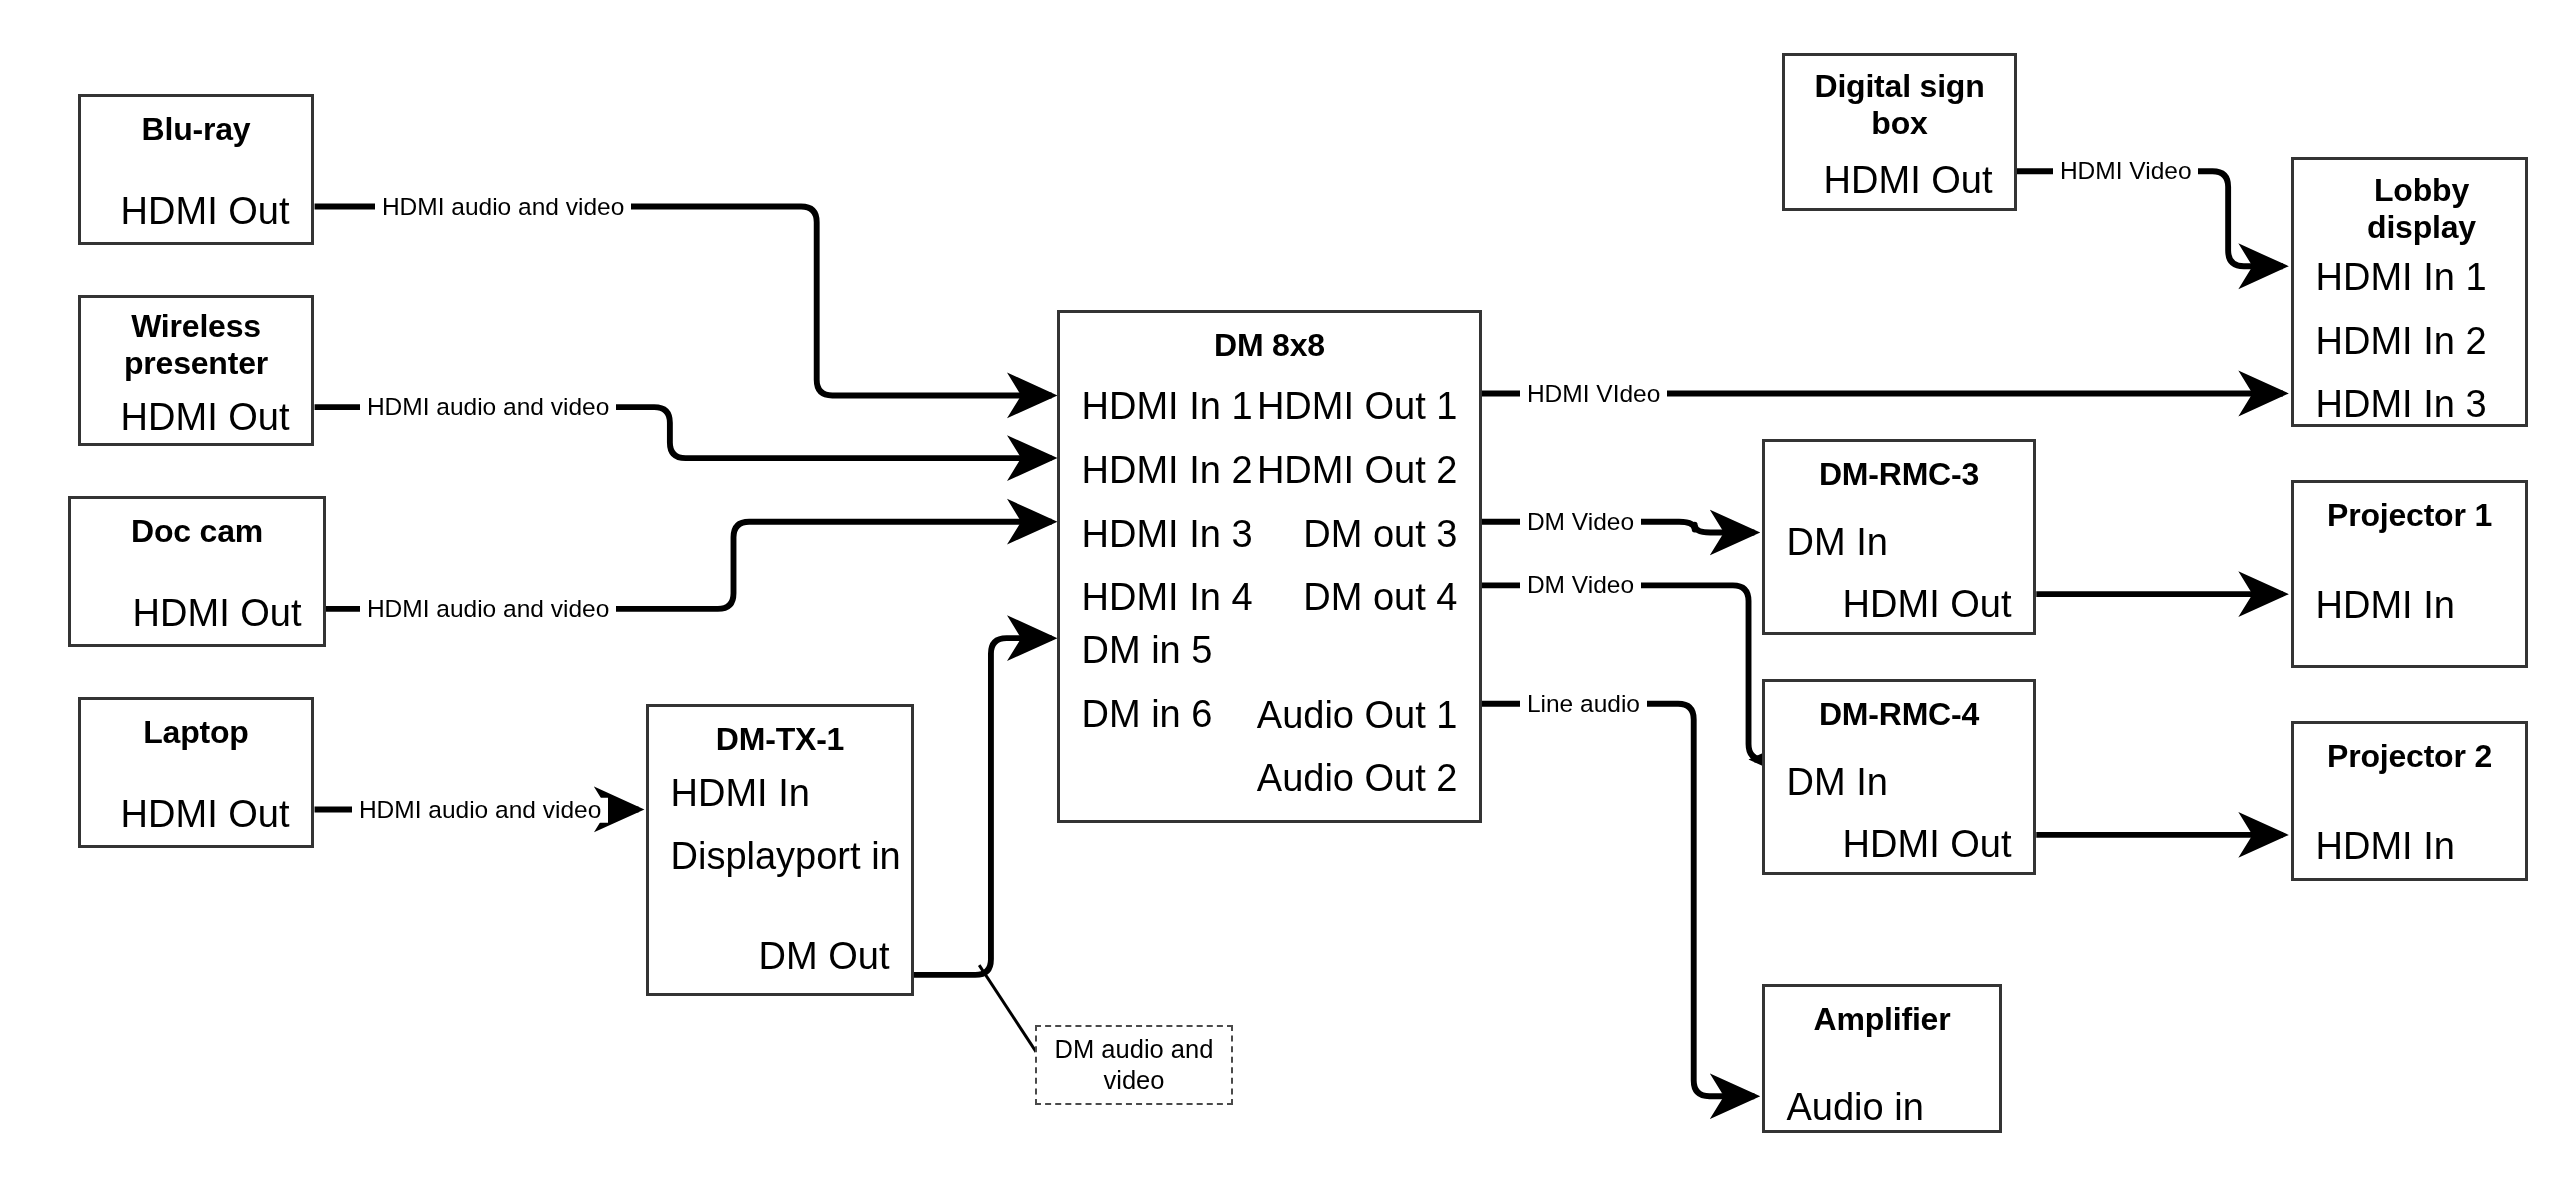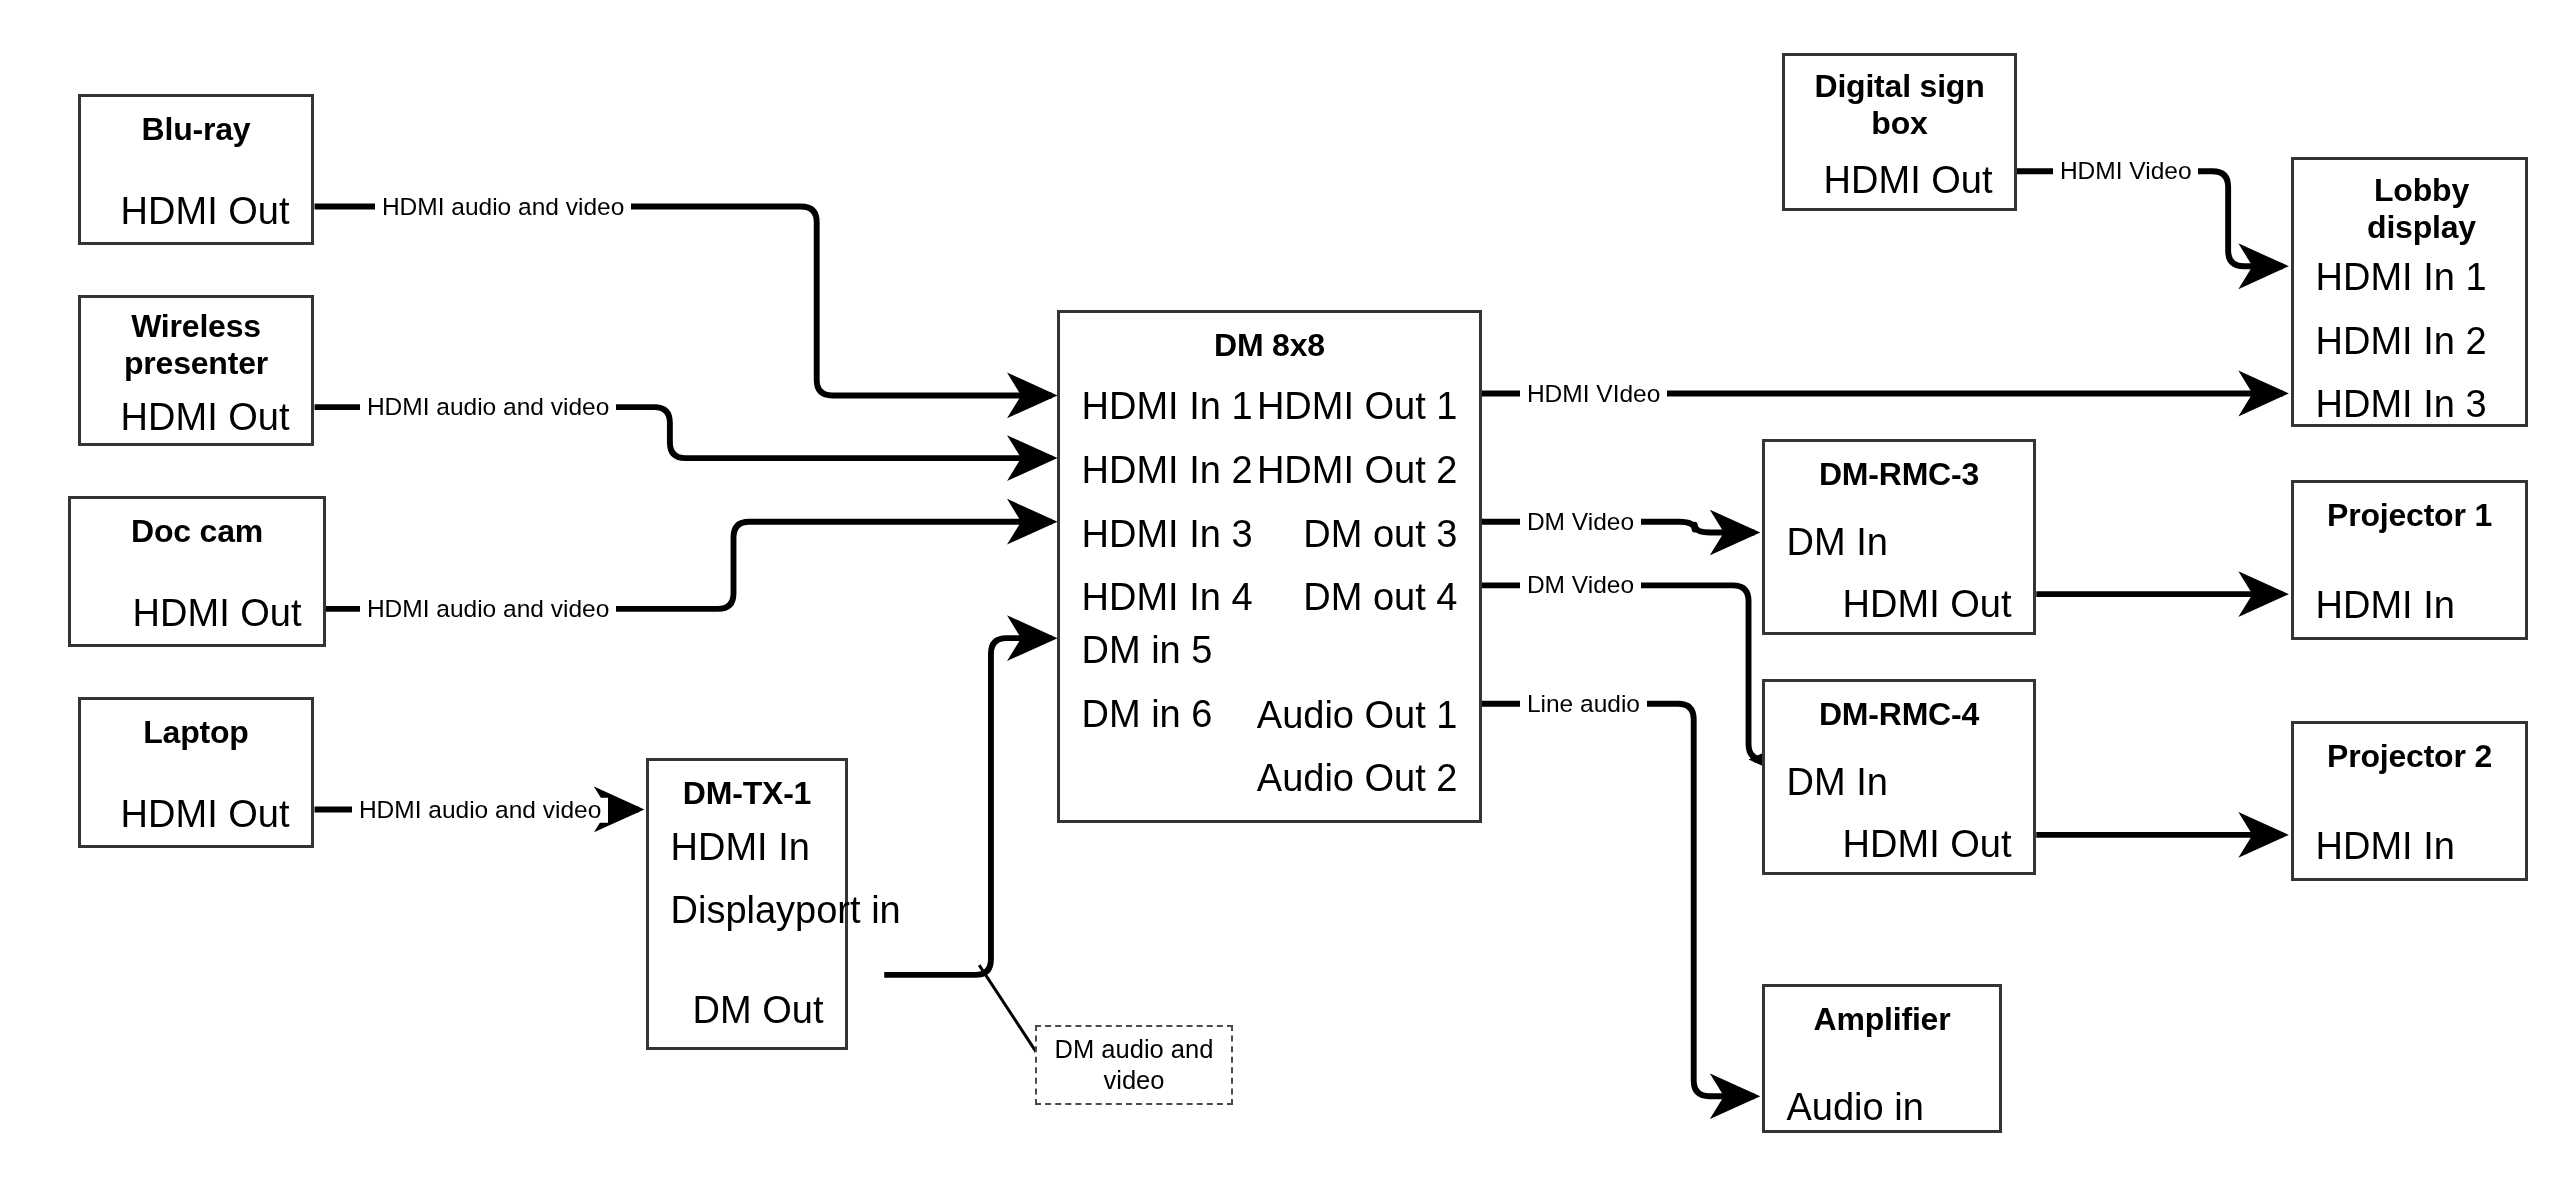--- a/index.html
+++ b/index.html
@@ -86,21 +86,21 @@
   <div class="node" style="left:68px;top:496px;width:258px;height:151px;">
     <div class="title">Doc cam</div>
     <div class="port r" style="top:95px;">HDMI Out</div>
   </div>
 
   <div class="node" style="left:78px;top:697px;width:236px;height:151px;">
     <div class="title">Laptop</div>
     <div class="port r" style="top:95px;">HDMI Out</div>
   </div>
 
-  <div class="node" style="left:646px;top:758px;width:202px;height:292px;padding-left:36px;">
+  <div class="node" style="left:646px;top:704px;width:268px;height:292px;padding-left:36px;">
     <div class="title">DM-TX-1</div>
     <div class="port l" style="top:67px;">HDMI In</div>
     <div class="port l" style="top:130px;">Displayport in</div>
     <div class="port r" style="top:230px;">DM Out</div>
   </div>
 
   <div class="node" style="left:1057px;top:310px;width:425px;height:513px;">
     <div class="title">DM 8x8</div>
     <div class="port l" style="top:74px;">HDMI In 1</div>
     <div class="port l" style="top:138px;">HDMI In 2</div>
@@ -139,21 +139,21 @@
     <div class="port l" style="top:81px;">DM In</div>
     <div class="port r" style="top:143px;">HDMI Out</div>
   </div>
 
   <div class="node" style="left:1762px;top:679px;width:274px;height:196px;">
     <div class="title">DM-RMC-4</div>
     <div class="port l" style="top:81px;">DM In</div>
     <div class="port r" style="top:143px;">HDMI Out</div>
   </div>
 
-  <div class="node" style="left:2291px;top:480px;width:237px;height:160px;">
+  <div class="node" style="left:2291px;top:480px;width:237px;height:188px;">
     <div class="title">Projector 1</div>
     <div class="port l" style="top:103px;">HDMI In</div>
   </div>
 
   <div class="node" style="left:2291px;top:721px;width:237px;height:160px;">
     <div class="title">Projector 2</div>
     <div class="port l" style="top:103px;">HDMI In</div>
   </div>
 
   <div class="node" style="left:1762px;top:984px;width:240px;height:149px;">

